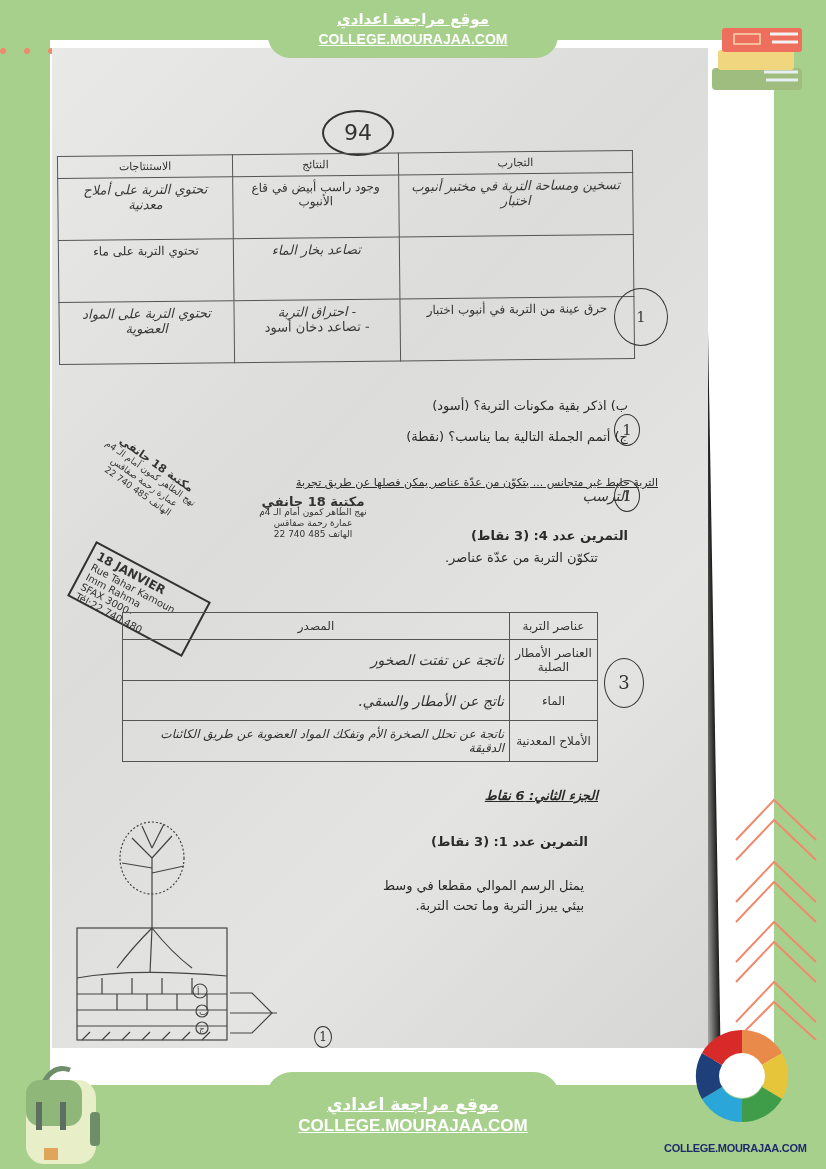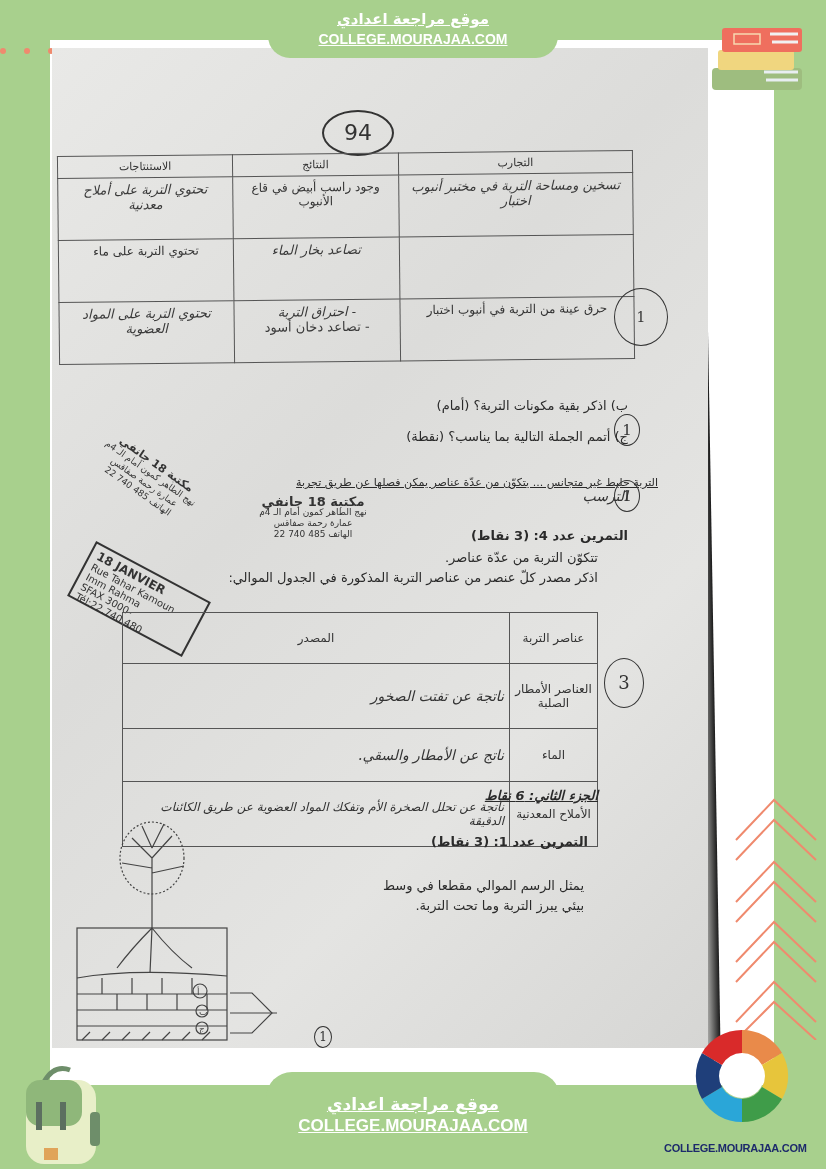--- a/index.html
+++ b/index.html
@@ -61,21 +61,21 @@
   .rect-stamp {
     position: absolute; left: 22px; top: 520px; width: 130px; height: 62px;
     border: 2px solid #333; transform: rotate(28deg);
     font-size: 10px; color: #333; padding: 3px 6px; font-family: "DejaVu Sans", sans-serif;
   }
 
   table.src {
     position: absolute; left: 70px; top: 564px; width: 476px;
     border-collapse: collapse; direction: rtl;
   }
-  table.src td { border: 1.5px solid #555; font-size: 12px; padding: 18px 5px; color: #333; height: 40px; }
+  table.src td { border: 1.5px solid #555; font-size: 12px; padding: 6px 5px; color: #333; height: 40px; }
   table.src td.lbl { width: 88px; text-align: center; }
   table.src td.hw { font-family: "DejaVu Serif", serif; font-style: italic; font-size: 14px; }
   table.src tr.head td { height: 22px; text-align: center; }
 
   .diagram { position: absolute; left: 20px; top: 820px; width: 220px; height: 230px; }
 
   
   .top-tab {
     position: absolute; left: 268px; top: 0; width: 290px; height: 58px;
     background: #a8d08d; border-radius: 0 0 22px 22px;
@@ -137,21 +137,21 @@
         <div>- احتراق التربة</div>
         <div style="font-family:'DejaVu Sans',sans-serif;font-style:normal;">- تصاعد دخان أسود</div>
       </td>
       <td class="hw">تحتوي التربة على المواد العضوية</td>
     </tr>
   </tbody>
     </table>
 
   <div class="score-circle" style="left:562px;top:240px;width:54px;height:58px;font-size:14px;line-height:56px;">1</div>
 
-  <div class="line arabic" style="top:350px;">ب) اذكر بقية مكونات التربة؟ (أمام)</div>
+  <div class="line arabic" style="top:350px;">ب) اذكر بقية مكونات التربة؟ (أسود)</div>
   <div class="score-circle" style="left:562px;top:366px;width:26px;height:32px;font-size:15px;line-height:30px;">1</div>
 
   <div class="line arabic" style="top:381px;text-align:center;">ج) أتمم الجملة التالية بما يناسب؟ (نقطة)</div>
   <div class="line arabic" style="top:428px;right:50px;font-size:11px;text-decoration:underline;">التربة خليط غير متجانس ... يتكوّن من عدّة عناصر يمكن فصلها عن طريق تجربة</div>
   <div class="line hand" style="top:440px;direction:rtl;font-size:14px;">الترسب</div>
   <div class="score-circle" style="left:562px;top:432px;width:26px;height:32px;font-size:15px;line-height:30px;">1</div>
 
   <div class="stamp-text stamp-rot" style="left:40px;top:408px;width:110px;">
     <div style="font-size:11px;font-weight:bold;">مكتبة 18 جانفي</div>
     <div>نهج الطاهر كمون أمام الـ 4م</div>
@@ -160,21 +160,20 @@
   </div>
   <div class="stamp-text" style="left:206px;top:448px;width:110px;">
     <div style="font-size:13px;font-weight:bold;">مكتبة 18 جانفي</div>
     <div>نهج الطاهر كمون أمام الـ 4م</div>
     <div>عمارة رحمة صفاقس</div>
     <div>الهاتف 485 740 22</div>
   </div>
 
   <div class="line arabic" style="top:480px;font-weight:bold;margin-left:16px;">التمرين عدد 4: (3 نقاط)</div>
   <div class="line arabic" style="top:502px;right:110px;">تتكوّن التربة من عدّة عناصر.</div>
-  <div class="line arabic" style="top:522px;right:110px;">اذكر مصدر كلّ عنصر من عناصر التربة المذكورة في الجدول الموالي:</div>
 
   <div class="rect-stamp">
     <div style="font-weight:bold;font-size:12px;">18 JANVIER</div>
     <div>Rue Tahar Kamoun Imm Rahma</div>
     <div>SFAX 3000-Tél:22.740.480</div>
   </div>
 
   <table class="src">
     <tbody>
         <tr class="head">

